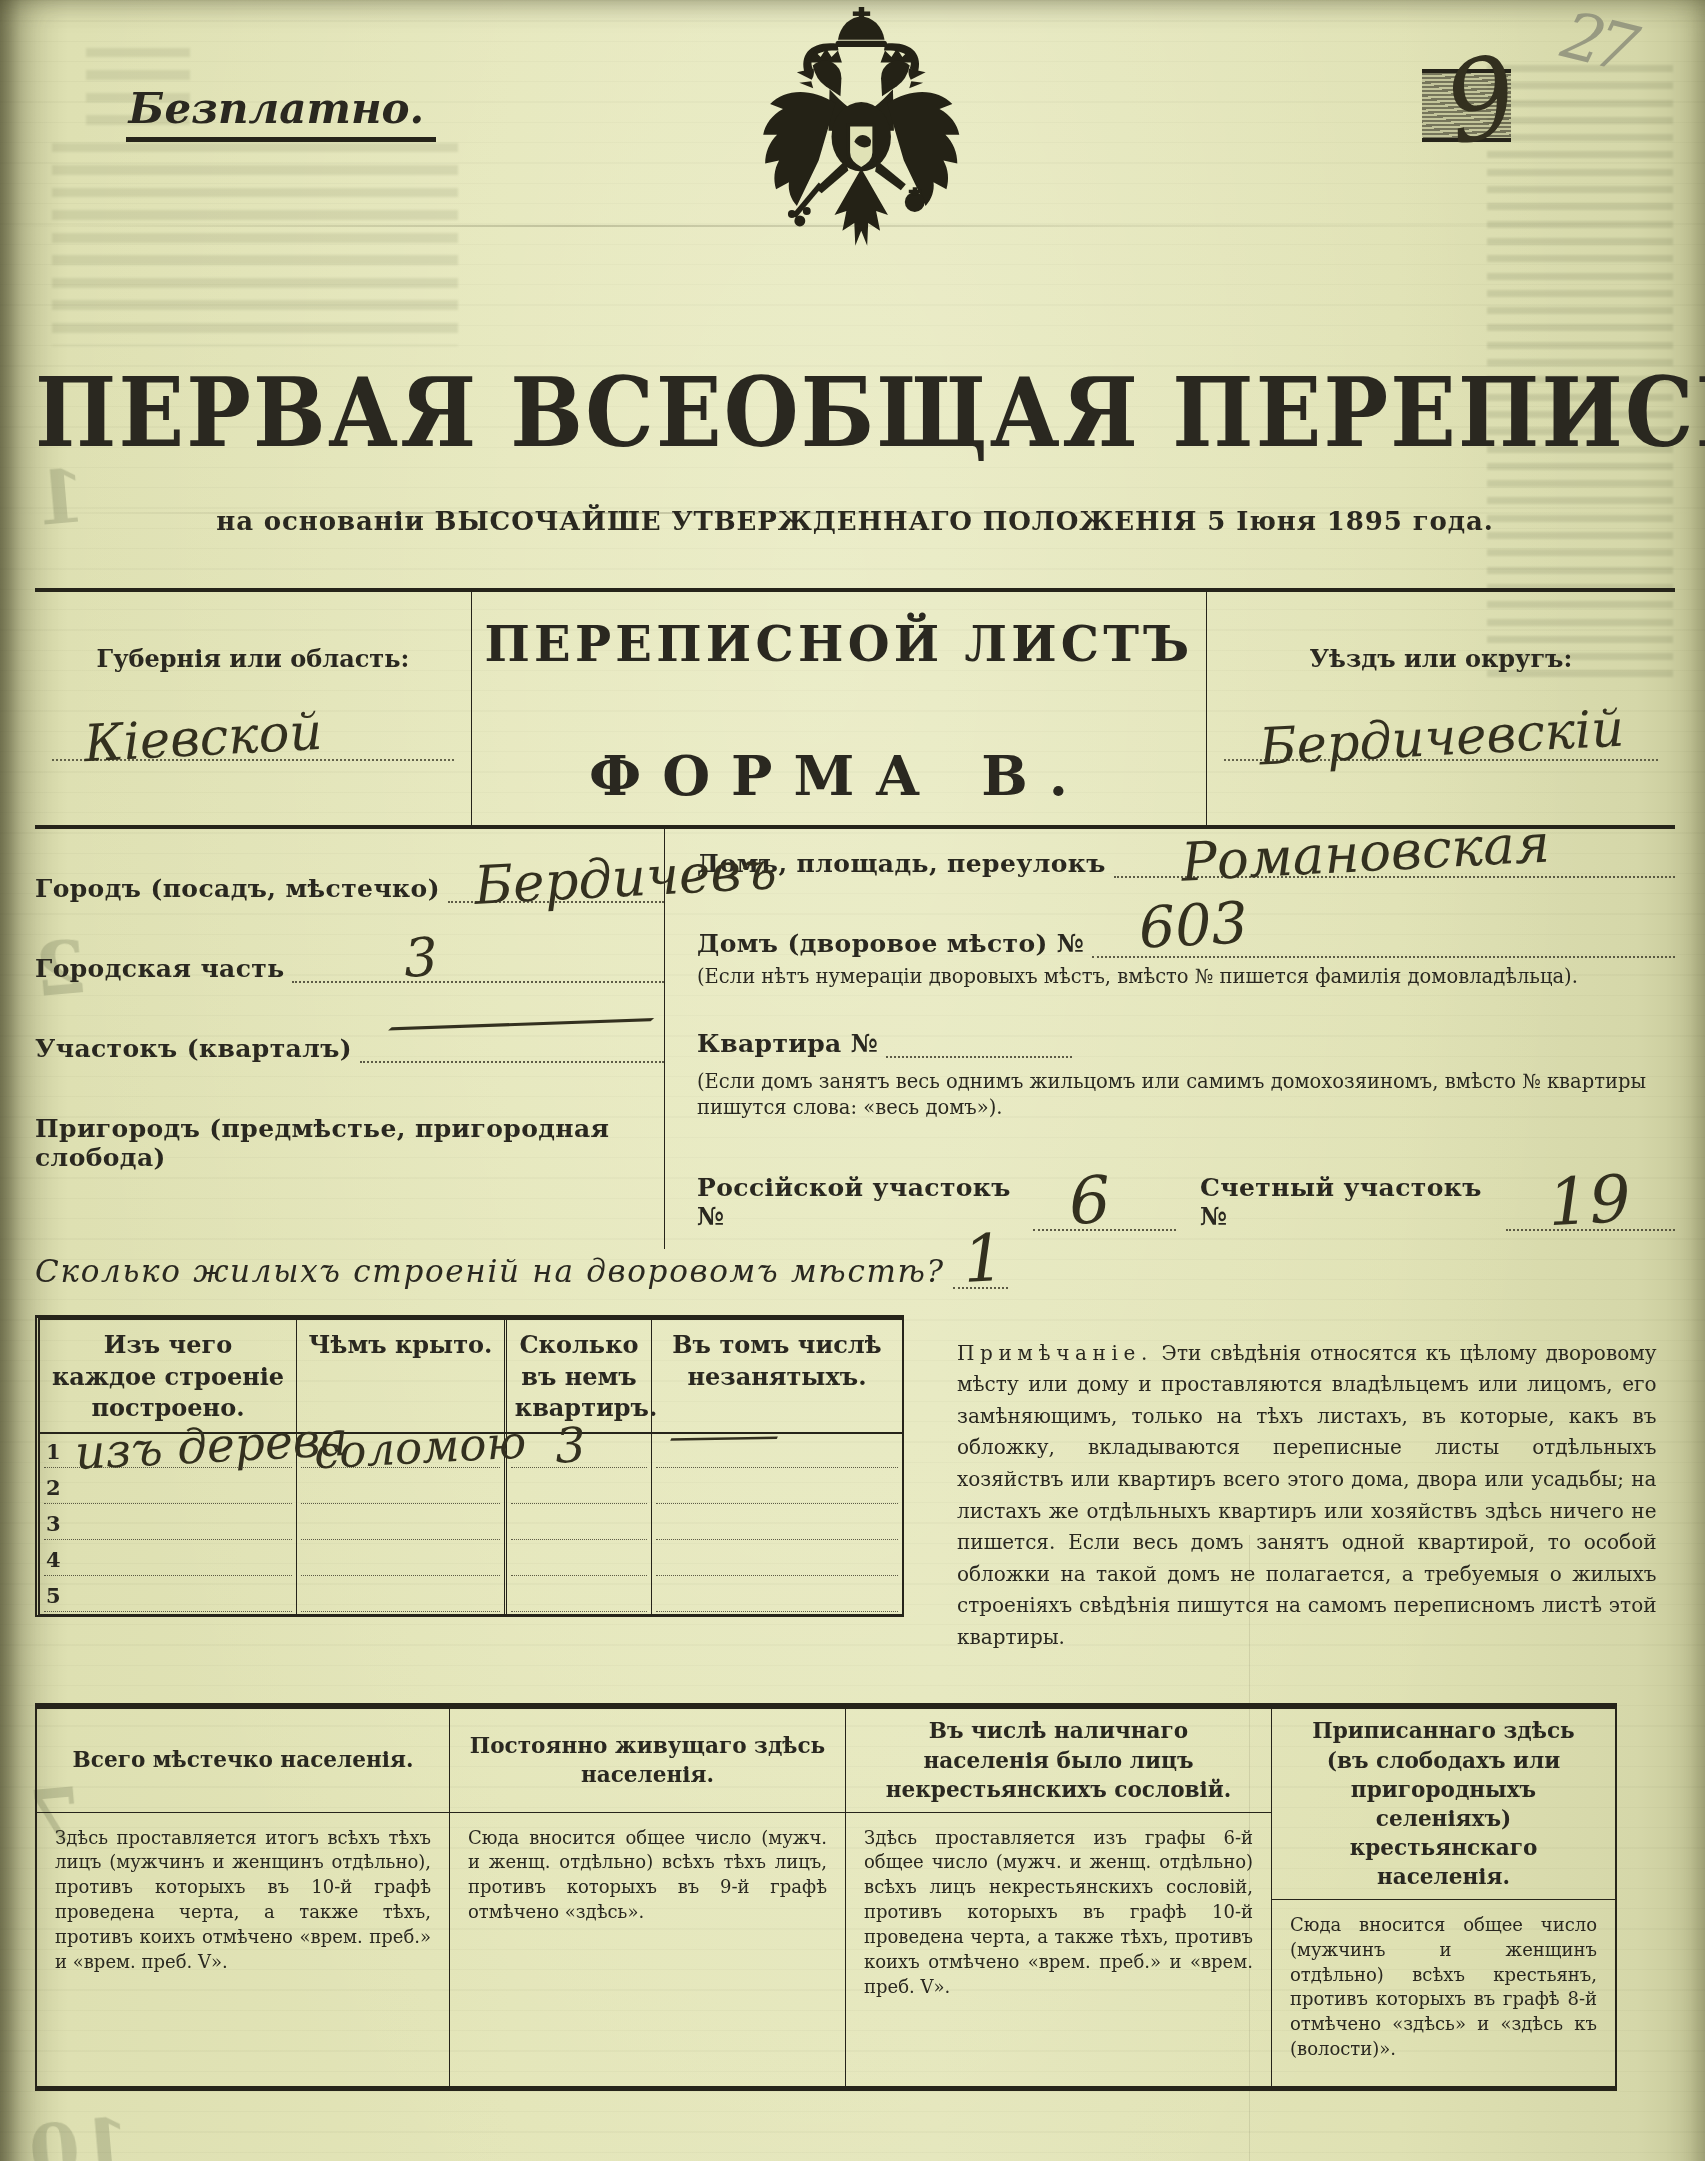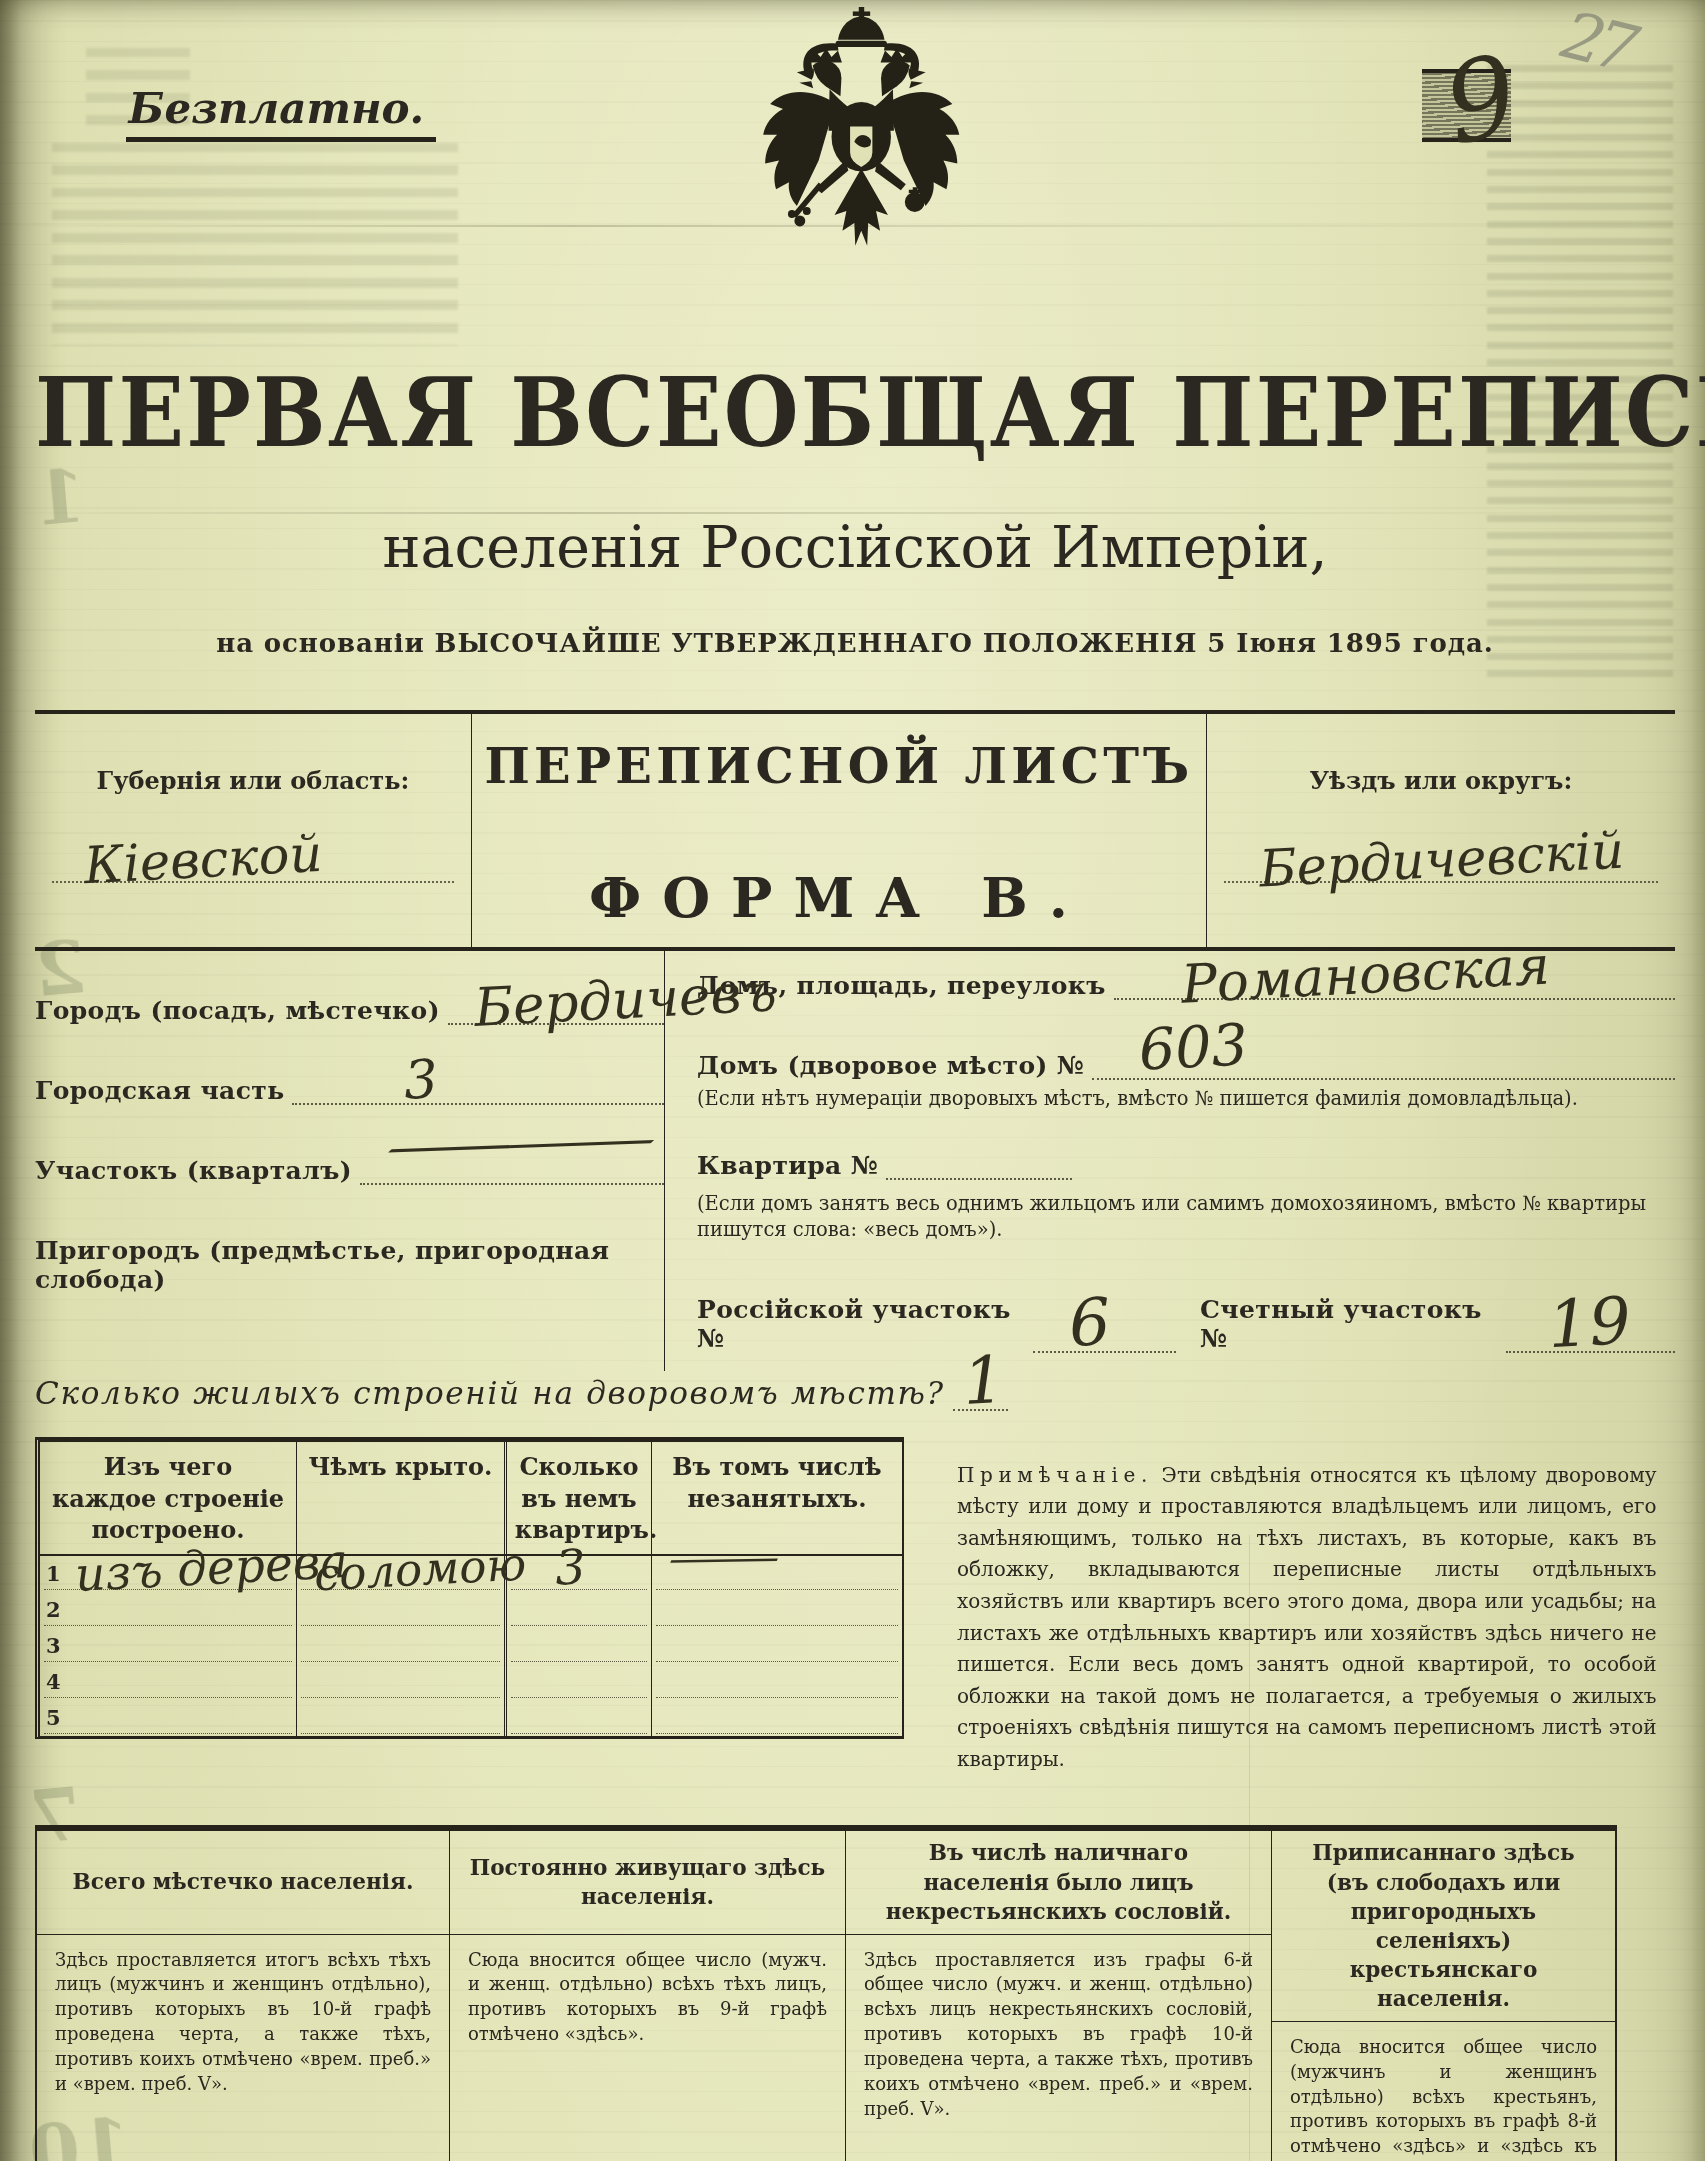--- a/index.html
+++ b/index.html
@@ -184,21 +184,20 @@
       <span class="hatchbox">
         <span class="hw nine">9</span>
       </span>
     </div>
 
     <div class="pencil">27</div>
   </header>
 
   <section>
     <div class="t1">ПЕРВАЯ ВСЕОБЩАЯ ПЕРЕПИСЬ</div>
-    <div class="t2">населенія Россійской Имперіи,</div>
     <div class="t3">на основаніи ВЫСОЧАЙШЕ УТВЕРЖДЕННАГО ПОЛОЖЕНІЯ 5 Іюня 1895 года.</div>
   </section>
 
   <section class="band">
     <div class="bcellL">
       <span class="bandlbl">Губернія или область:</span>
       <div class="bandline">
         <span class="hw bhw">Кіевской</span>
       </div>
     </div>

